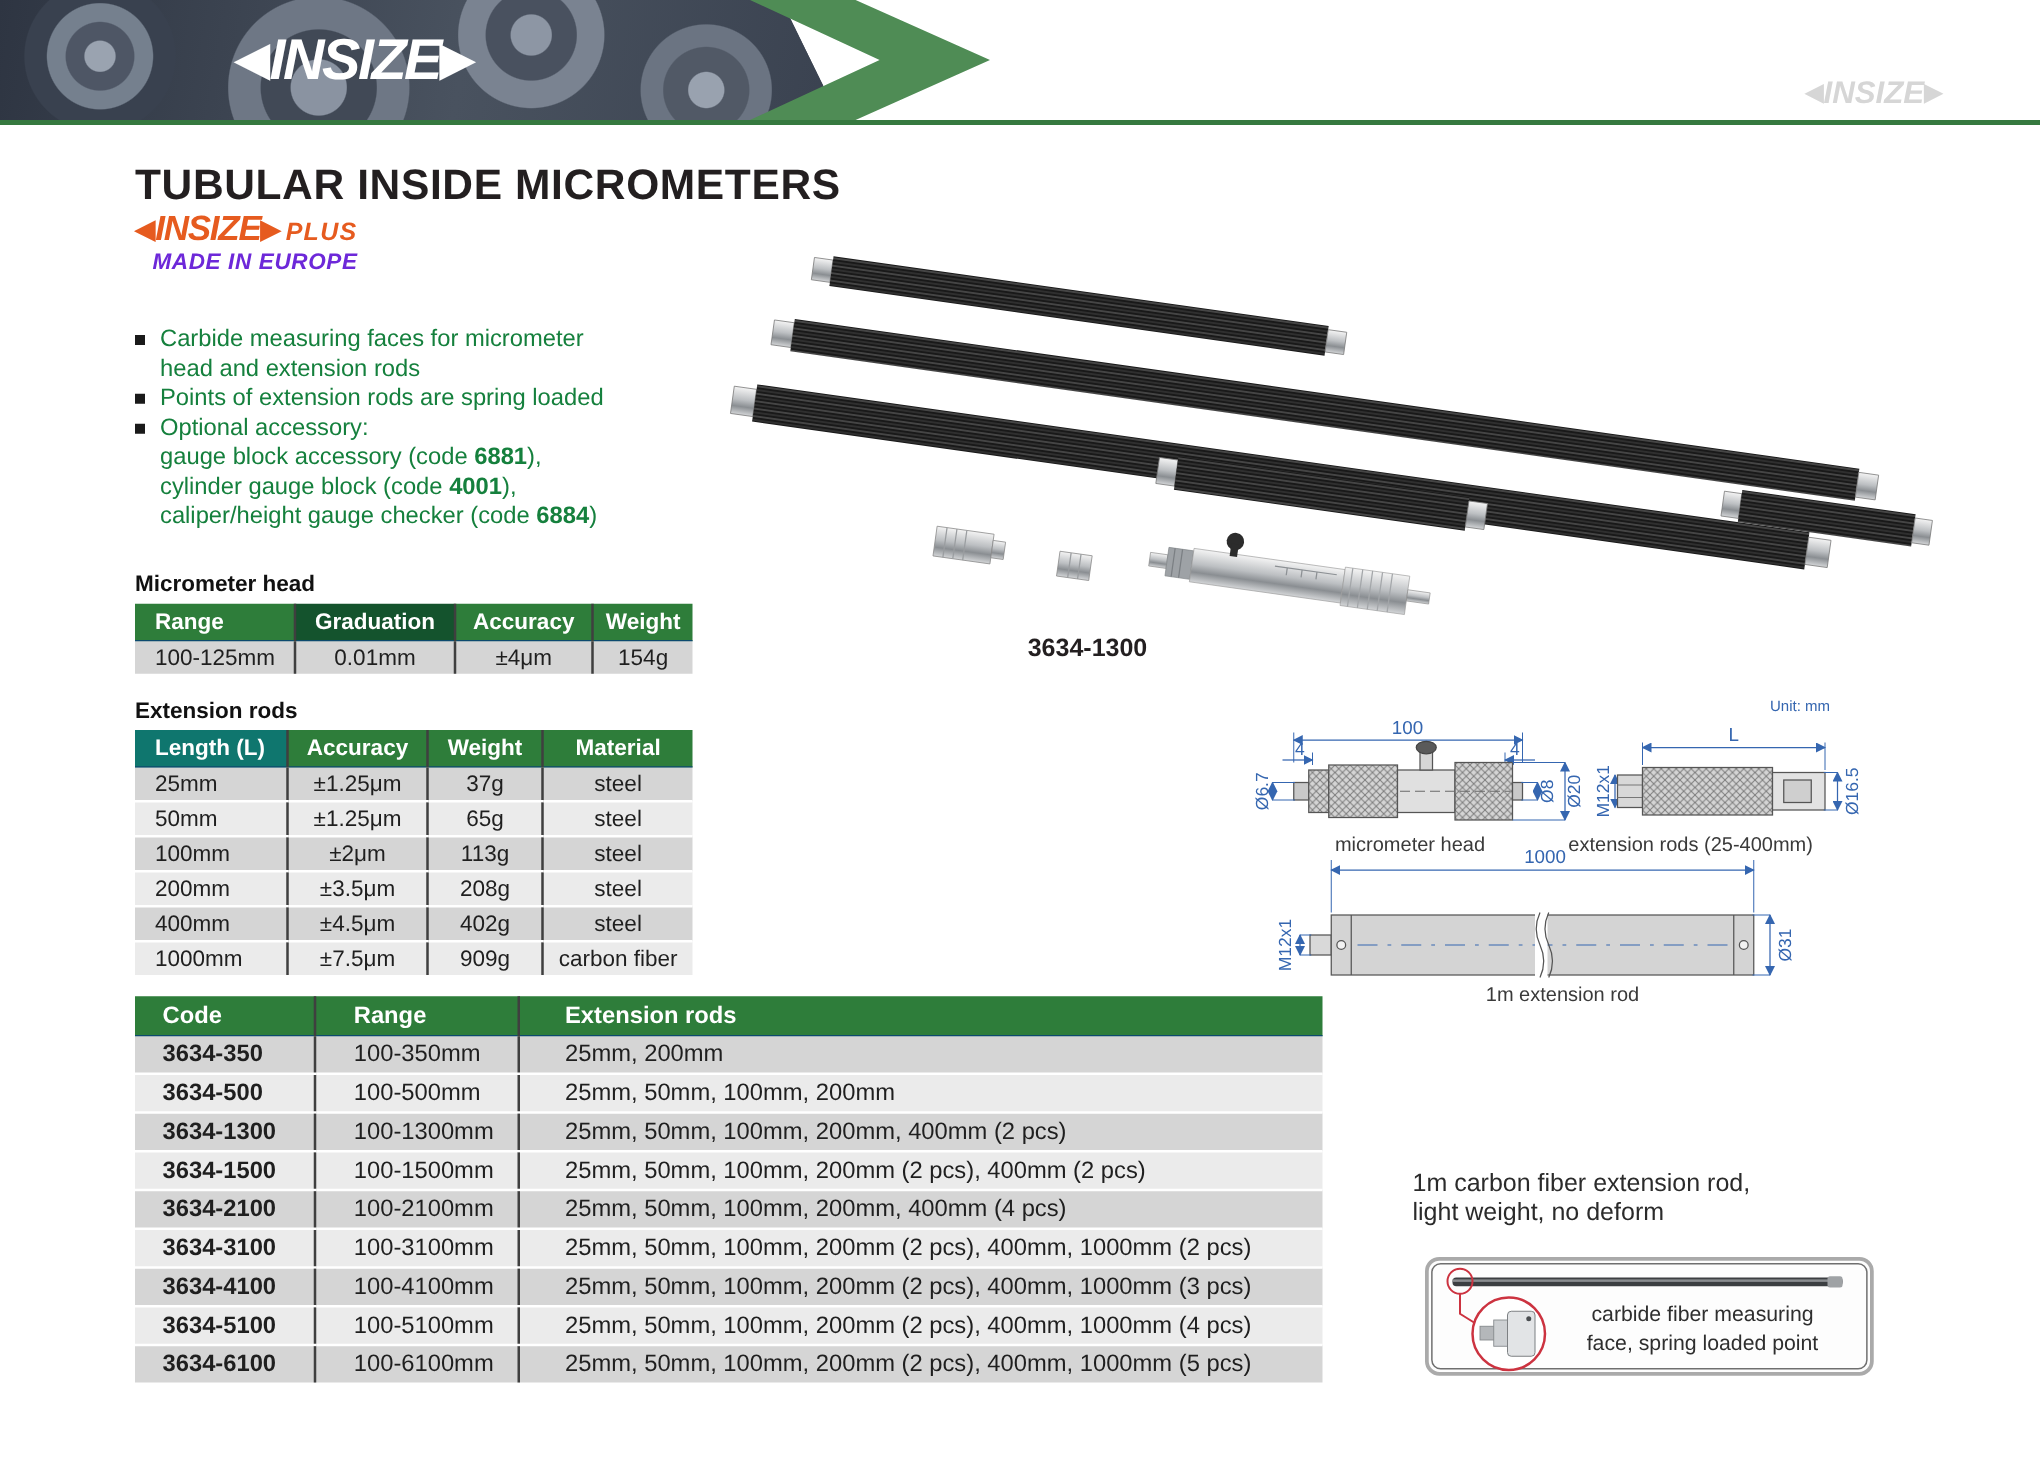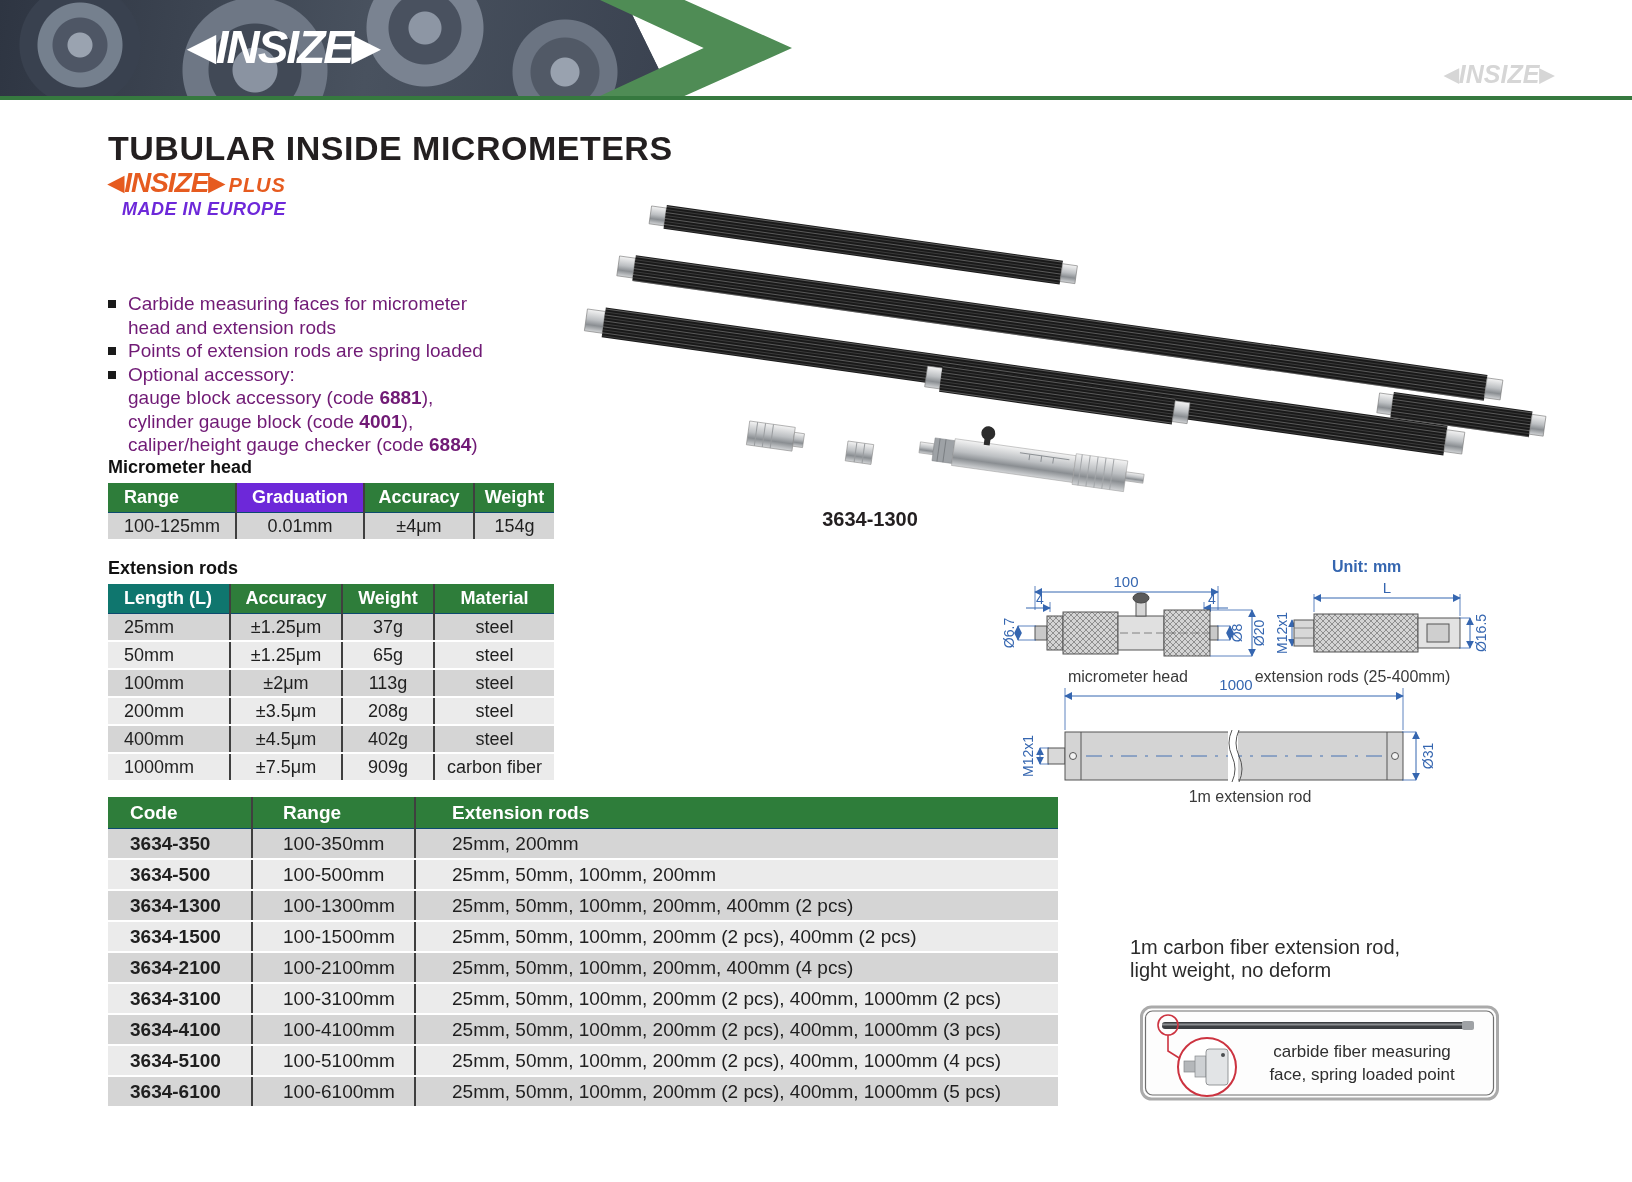--- a/index.html
+++ b/index.html
@@ -39,21 +39,21 @@
 
   
   .page-title { position:absolute; left:108px; top:129px; font-size:34px; font-weight:bold; letter-spacing:0.5px; }
   .plus-logo { position:absolute; left:108px; top:167px; font-weight:bold; font-style:italic; white-space:nowrap; }
   .plus-logo .word { font-size:28px; letter-spacing:-1px; }
   .plus-logo .arr  { font-style:normal; font-size:21px; vertical-align:2px; }
   .plus-logo .plus { font-size:20px; letter-spacing:1px; margin-left:4px; }
   .made-in { position:absolute; left:122px; top:199px; font-size:18px; font-weight:bold; font-style:italic; color:#6d28d9; letter-spacing:0.5px; }
 
   
-  .features { position:absolute; left:108px; top:260px; width:500px; font-size:19px; line-height:23.5px; color:#701a75;margin-top:32px; }
+  .features { position:absolute; left:108px; top:260px; width:500px; font-size:19px; line-height:23.5px; color:#15803d; }
   .feat-item { position:relative; padding-left:20px; }
   .feat-item .bullet { position:absolute; left:0; top:8px; width:8px; height:8px; background:#1a1a1a; }
   .feat-cont { padding-left:20px; }
   .code-bold { font-weight:bold; }
 
   
   .tbl-caption { position:absolute; font-size:18px; font-weight:bold; color:#111; }
   table.data-table { position:absolute; border-collapse:collapse; table-layout:fixed; }
   table.data-table th {
     color:#fff; font-weight:bold; text-align:center; 
@@ -74,21 +74,21 @@
 
   table.codes-tbl th { font-size:19px; height:29px; text-align:left; }
   table.codes-tbl td { font-size:19px; height:27px; text-align:left; }
   table.codes-tbl th:nth-child(1), table.codes-tbl td:nth-child(1) { padding-left:22px; }
   table.codes-tbl td:nth-child(1) { font-weight:bold; }
   table.codes-tbl th:nth-child(2), table.codes-tbl td:nth-child(2) { padding-left:30px; }
   table.codes-tbl th:nth-child(3), table.codes-tbl td:nth-child(3) { padding-left:36px; }
 
   
   .photo-caption { position:absolute; left:770px; top:508px; width:200px; text-align:center; font-size:20px; font-weight:bold; }
-  .unit-label { position:absolute; left:1332px; top:558px; font-size:16px;font-weight:bold; }
+  .unit-label { position:absolute; left:1416px; top:558px; font-size:12px; }
   .diag-caption { position:absolute; font-size:16px; color:#3a3a3a; text-align:center; }
   .cap-michead { left:1018px; top:668px; width:220px; }
   .cap-extrod  { left:1240px; top:668px; width:225px; }
   .cap-1m      { left:1140px; top:788px; width:220px; }
 
   .callout-title { position:absolute; left:1130px; top:936px; width:370px; text-align:left; font-size:20px; line-height:23px; color:#2b2b2b; }
 </style>
 </head>
 <body>
 
@@ -127,21 +127,21 @@
 <table class="data-table small-tbl" style="left:108px; top:483px; width:446px;" data-table="micrometer_head_table">
   <colgroup>
       <col style="width:128px">
       <col style="width:128px">
       <col style="width:110px">
       <col style="width:80px">
     </colgroup>
   <thead>
       <tr>
         <th style="background: rgb(46, 125, 58);">Range</th>
-        <th style="background: #6d28d9;">Graduation</th>
+        <th style="background: #14532d;">Graduation</th>
         <th style="background: rgb(46, 125, 58);">Accuracy</th>
         <th style="background: rgb(46, 125, 58);">Weight</th>
       </tr>
     </thead>
     <tbody>
       <tr>
         <td>100-125mm</td>
         <td>0.01mm</td>
         <td>±4μm</td>
         <td>154g</td>

